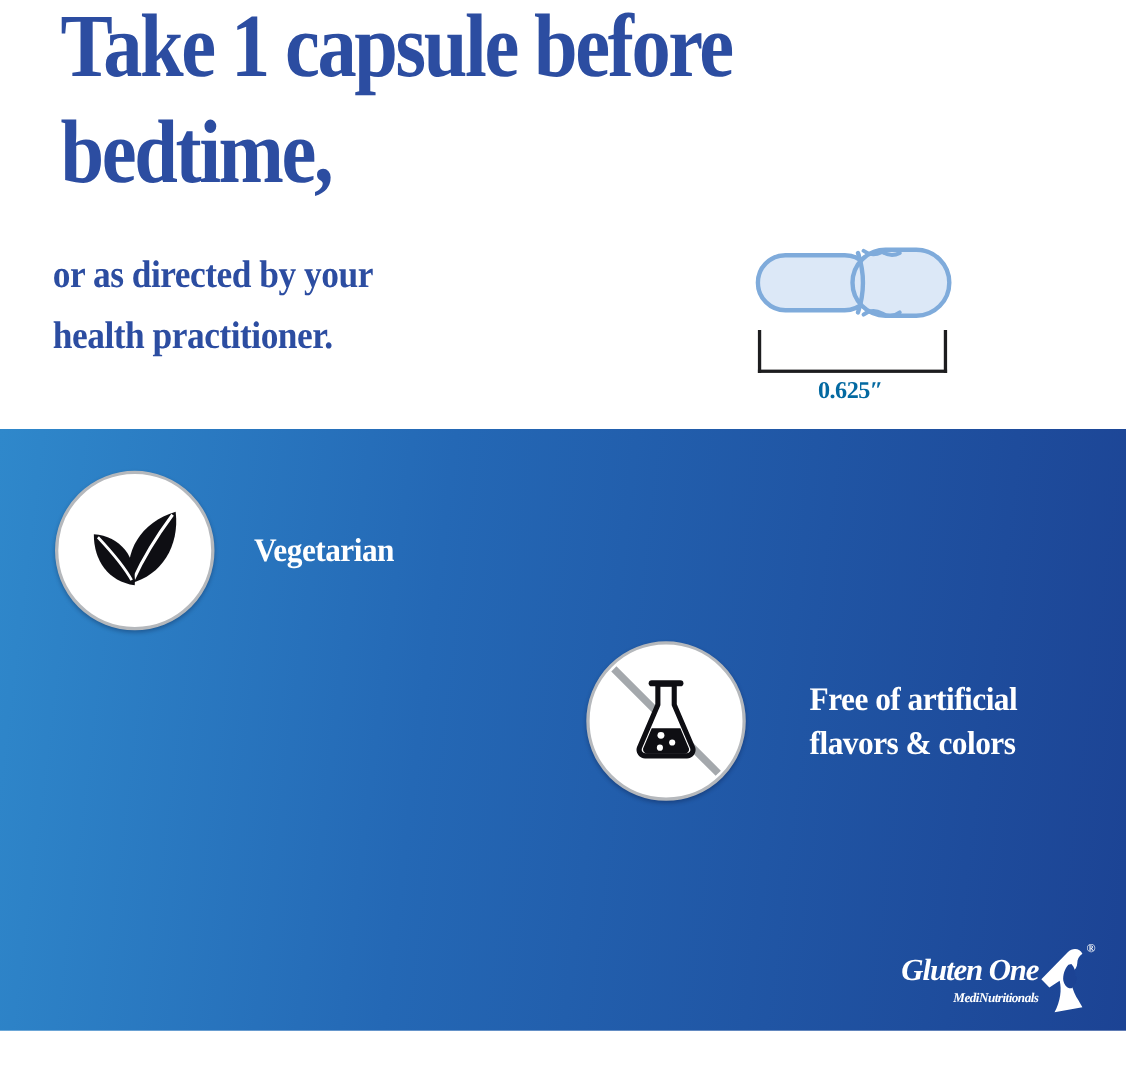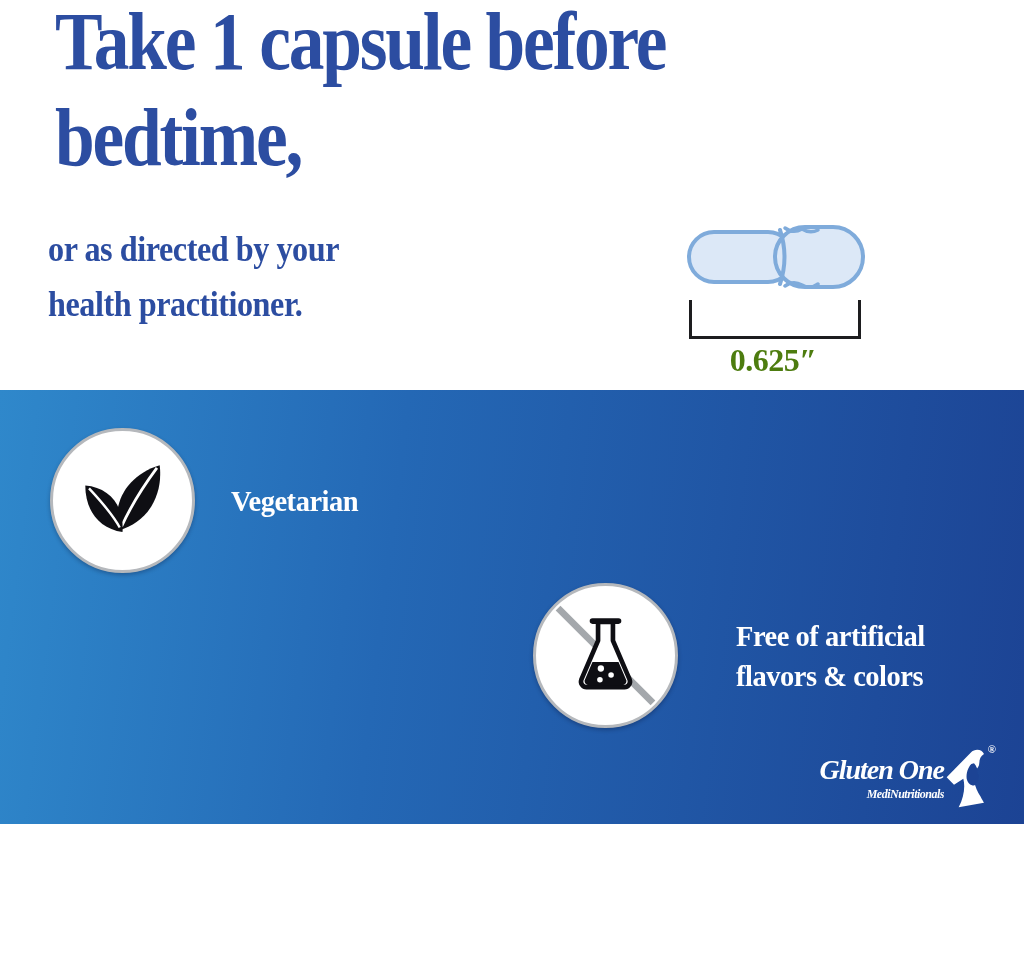--- a/index.html
+++ b/index.html
@@ -22,25 +22,25 @@
     white-space:nowrap;
   }
   .capsule-wrap{position:absolute;left:685px;top:220px;width:182px;height:160px;}
   .capsule-svg{position:absolute;left:0;top:2px;}
   .size-bracket{
     position:absolute;left:4px;top:80px;width:166px;height:36px;
     border-left:3px solid #1d1d1f;border-right:3px solid #1d1d1f;border-bottom:3px solid #1d1d1f;
   }
   .capsule-size-label{
     position:absolute;left:0;top:122px;width:176px;text-align:center;
-    color:#4d7c0f;font-weight:700;font-size:32px;letter-spacing:-.5px;
+    color:#0369a1;font-weight:700;font-size:22px;letter-spacing:-.5px;
   }
   
   .features-panel{
-    position:absolute;left:0;top:390px;width:1024px;height:434px;
+    position:absolute;left:0;top:390px;width:1024px;height:547px;
     background:linear-gradient(97deg,#2F88CB 0%,#2468B5 38%,#1C4394 100%);
   }
   .feature{position:absolute;display:flex;align-items:center;}
   .f-l1{left:50px;top:38px;}
   .f-l2{left:50px;top:193px;}
   .f-l3{left:50px;top:347px;}
   .f-r1{left:533px;top:36px;}
   .f-r2{left:533px;top:193px;}
   .f-r3{left:533px;top:348px;}
   .circle{

